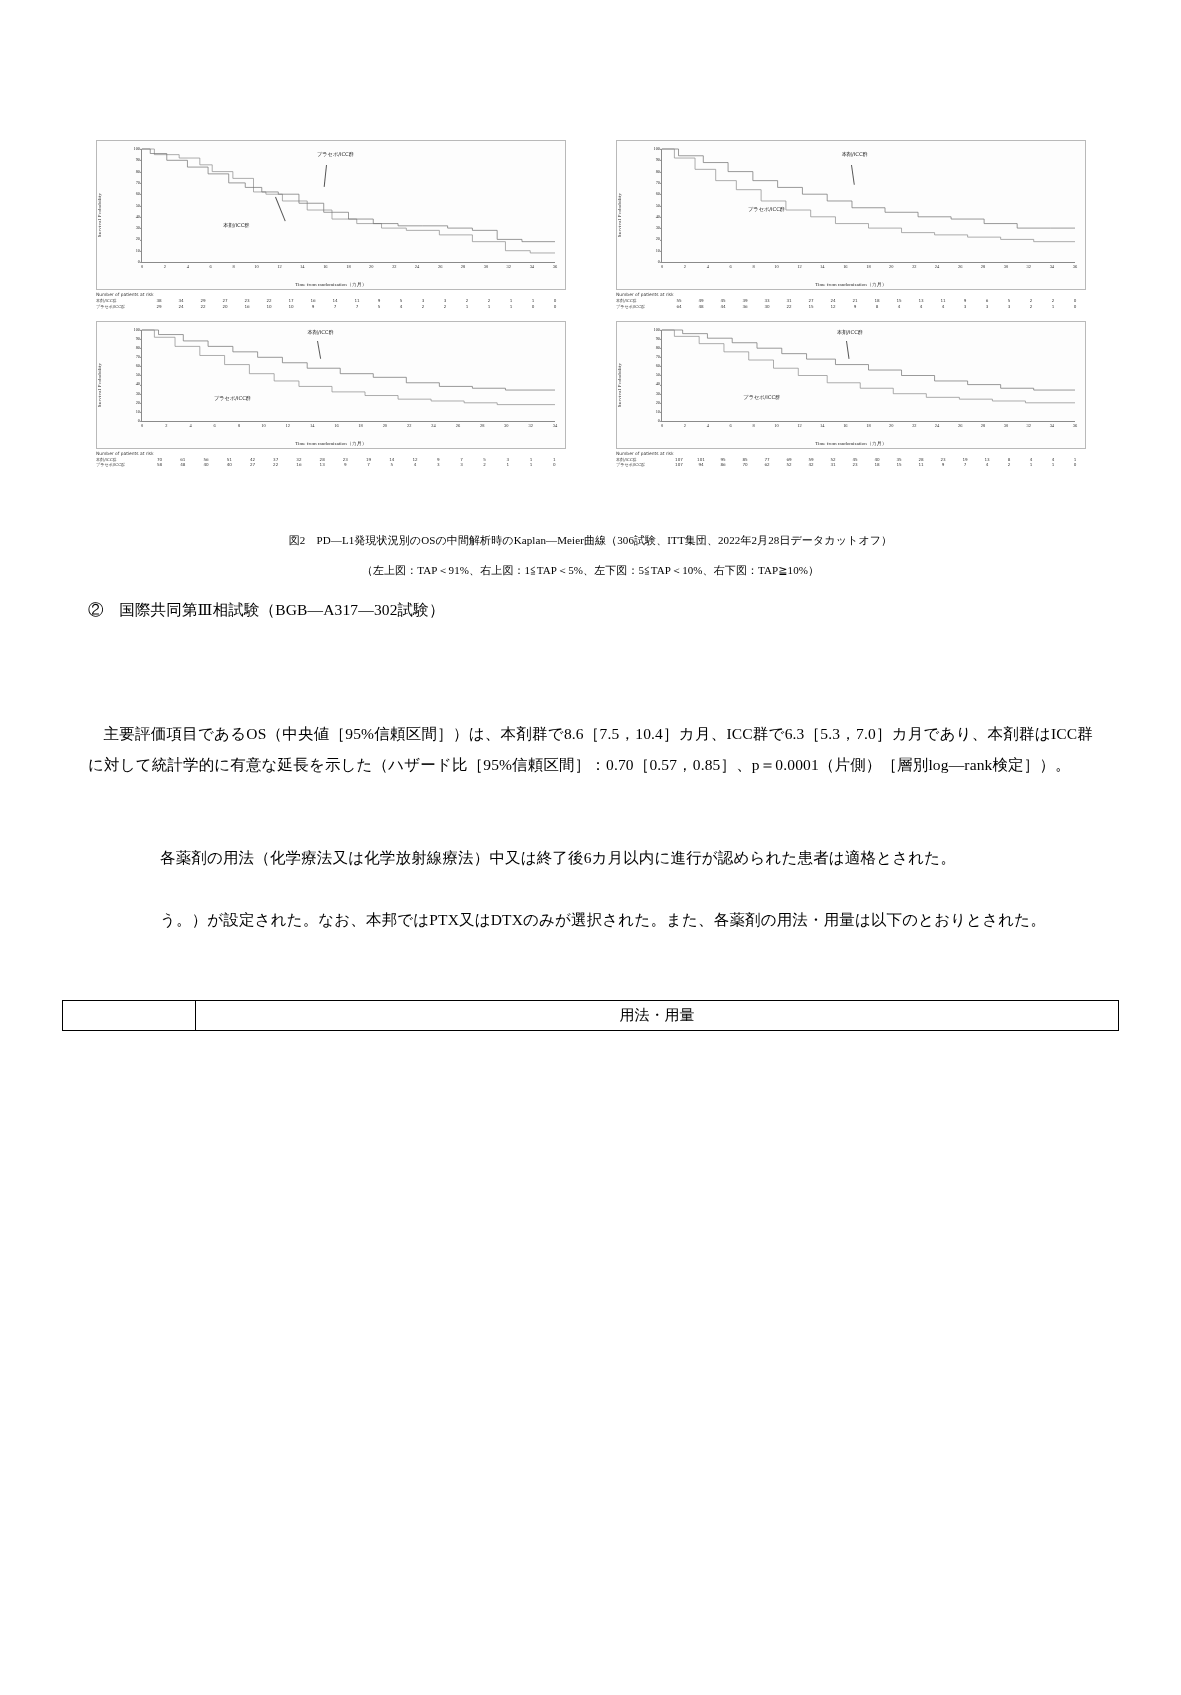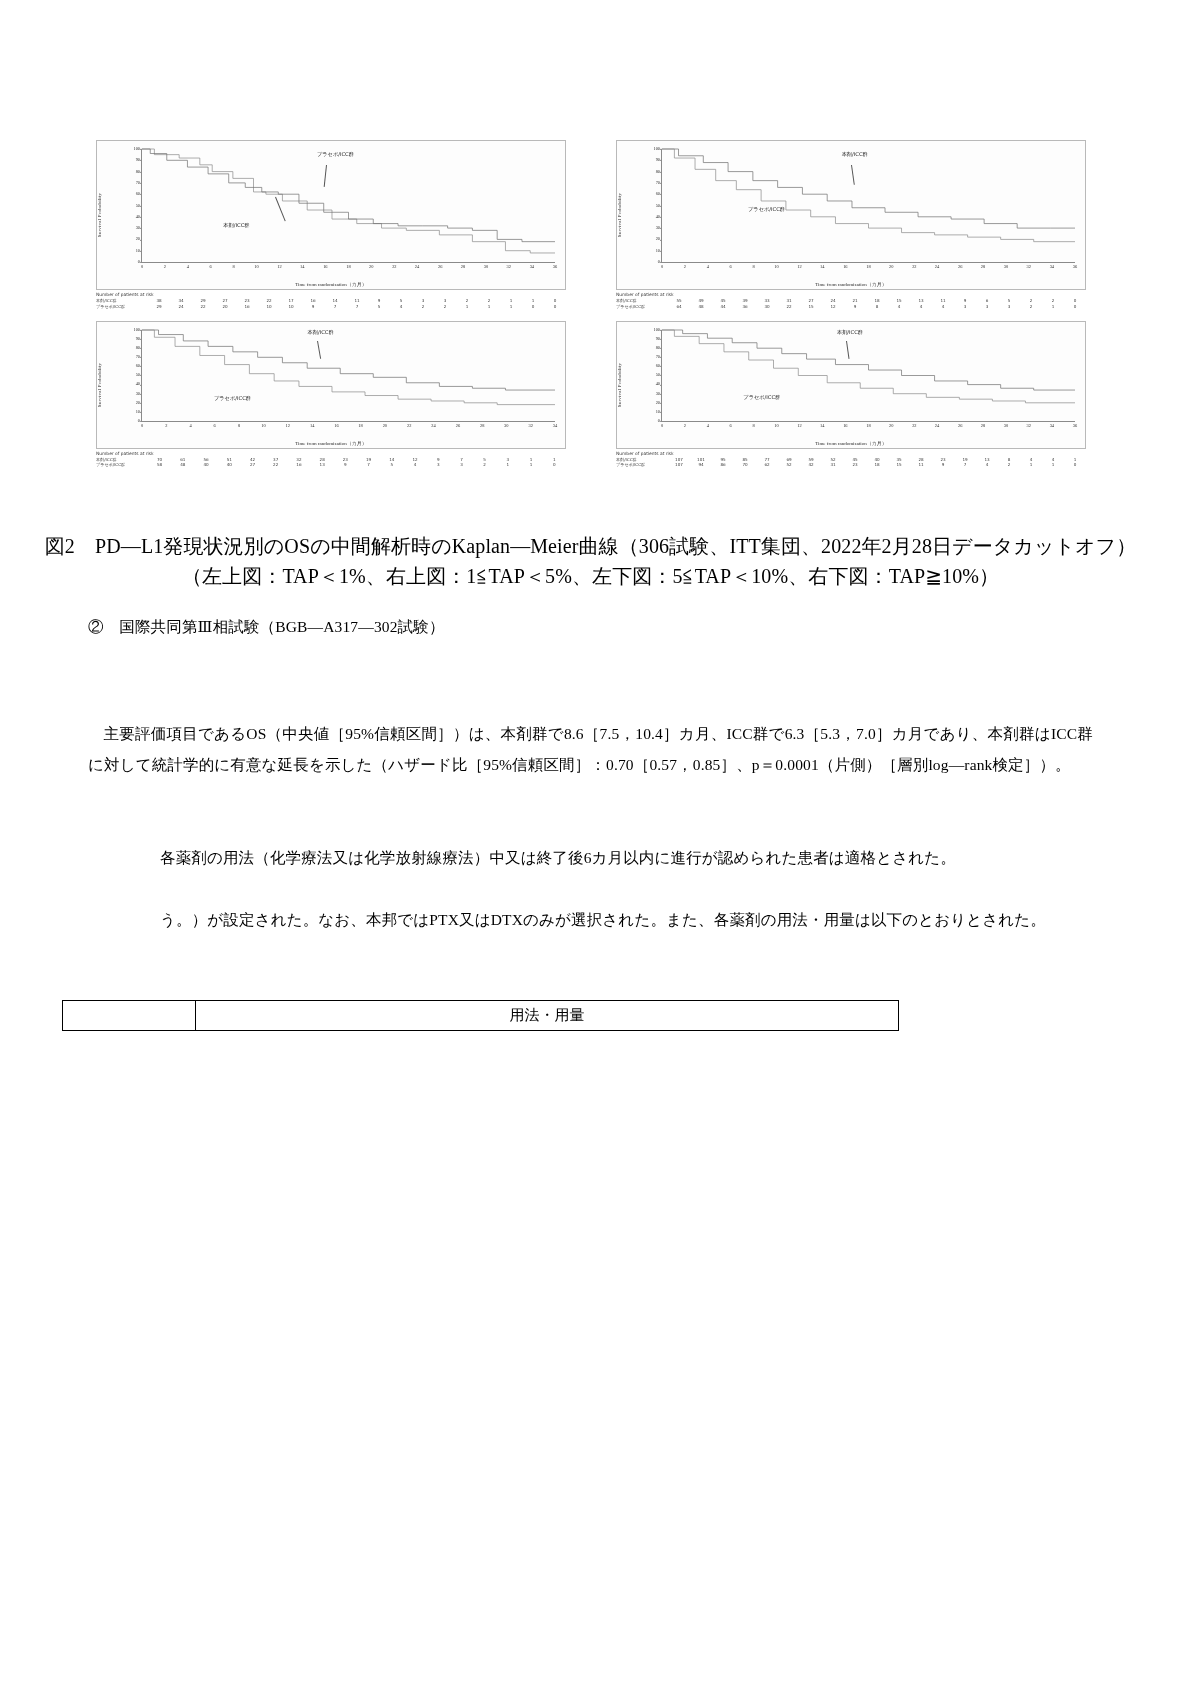--- a/index.html
+++ b/index.html
@@ -161,21 +161,21 @@
     width: 52px;
     color: #3a3a3a;
   }
 
   
   .caption {
     position: absolute;
     width: 1181px;
     left: 0;
     text-align: center;
-    font-size: 20px;
+    font-size: 11px;
     letter-spacing: .1px;
   }
   #caption-main { top: 533px; }
   #caption-sub  { top: 563px; }
 
   
   .body-text {
     position: absolute;
     left: 88px;
     width: 1005px;
@@ -198,21 +198,21 @@
     font-size: 10px;
     vertical-align: super;
     line-height: 0;
   }
 
   
   .dose-table {
     position: absolute;
     left: 62px;
     top: 1000px;
-    width: 837px;
+    width: 1057px;
     border-collapse: collapse;
     font-size: 15px;
     line-height: 25px;
   }
   .dose-table td {
     border: 1px solid #000000;
     padding: 2px 6px;
     vertical-align: middle;
   }
   .dose-table td.col-drug {
@@ -642,23 +642,23 @@
               <td>0</td>
             </tr>
           </tbody>
             </table>
         </div>
       </div>
     </div>
   </div>
 
   <div class="caption" id="caption-main">図2　PD―L1発現状況別のOSの中間解析時のKaplan―Meier曲線（306試験、ITT集団、2022年2月28日データカットオフ）</div>
-  <div class="caption" id="caption-sub">（左上図：TAP＜1%、右上図：1≦TAP＜5%、左下図：5≦TAP＜10%、右下図：TAP≧10%）</div>
-
-  <div class="body-text" style="top:611px;">
+  <div class="caption" id="caption-sub">（左上図：TAP＜91%、右上図：1≦TAP＜5%、左下図：5≦TAP＜10%、右下図：TAP≧10%）</div>
+
+  <div class="body-text" style="top:594px;">
     <span>②</span>　<span>国際共同第Ⅲ相試験（BGB―A317―302試験）</span>
   </div>
 
 
   <div class="body-text indent1" style="top:718px;">主要評価項目であるOS（中央値［95%信頼区間］）は、本剤群で8.6［7.5，10.4］カ月、ICC群で6.3［5.3，7.0］カ月であり、本剤群はICC群に対して統計学的に有意な延長を示した（ハザード比［95%信頼区間］：0.70［0.57，0.85］、p＝0.0001（片側）［層別log―rank検定］）。</div>
 
   <div class="body-text" style="top:842px; left:160px; width:933px;">各薬剤の用法（化学療法又は化学放射線療法）中又は終了後6カ月以内に進行が認められた患者は適格とされた。</div>
 
   <div class="body-text" style="top:904px; left:160px; width:933px;">う。）が設定された。なお、本邦ではPTX又はDTXのみが選択された。また、各薬剤の用法・用量は以下のとおりとされた。</div>
 

